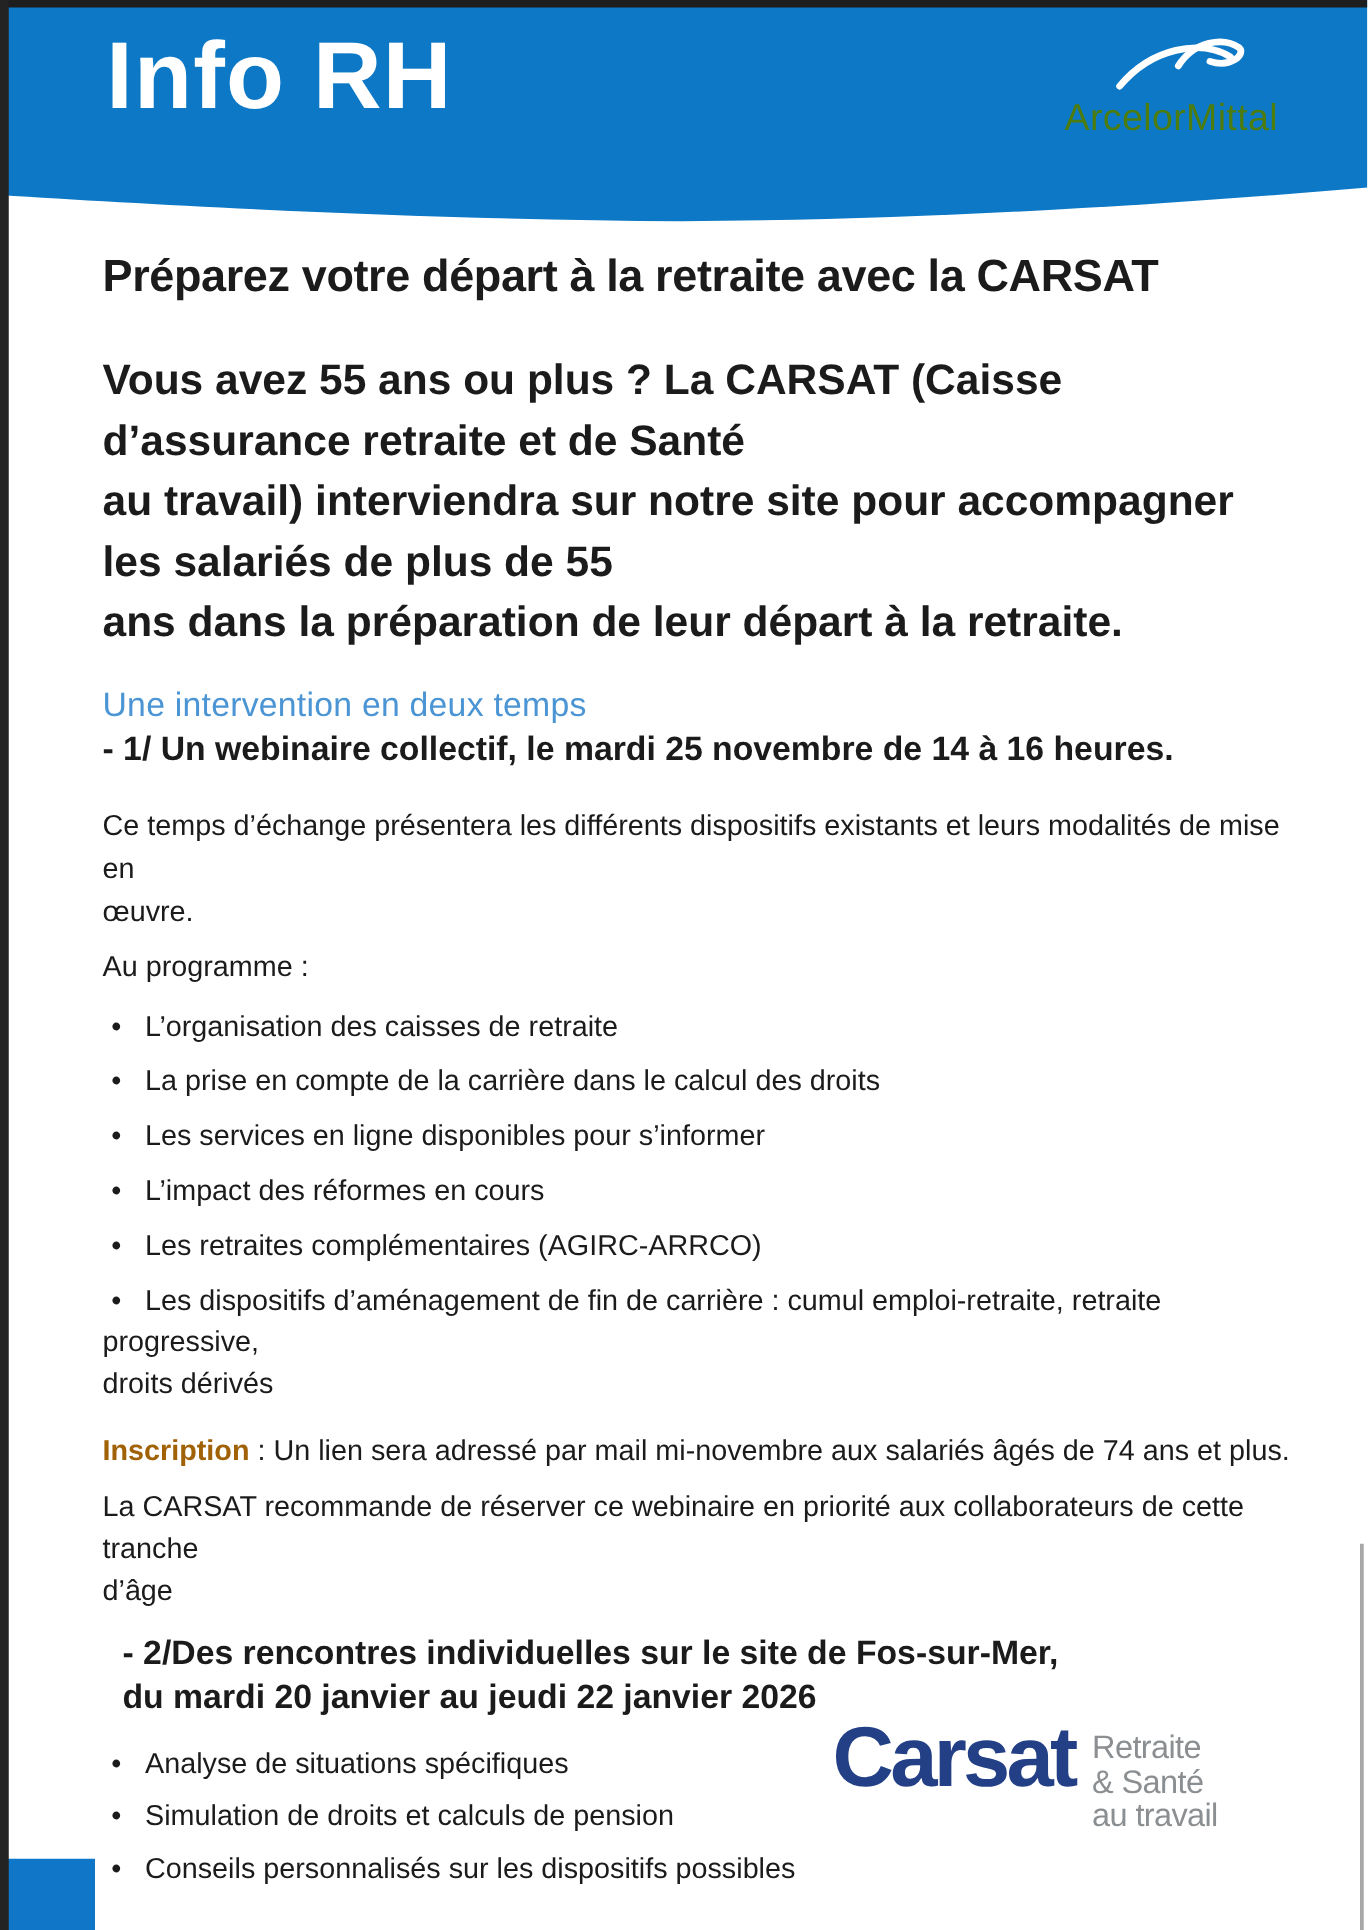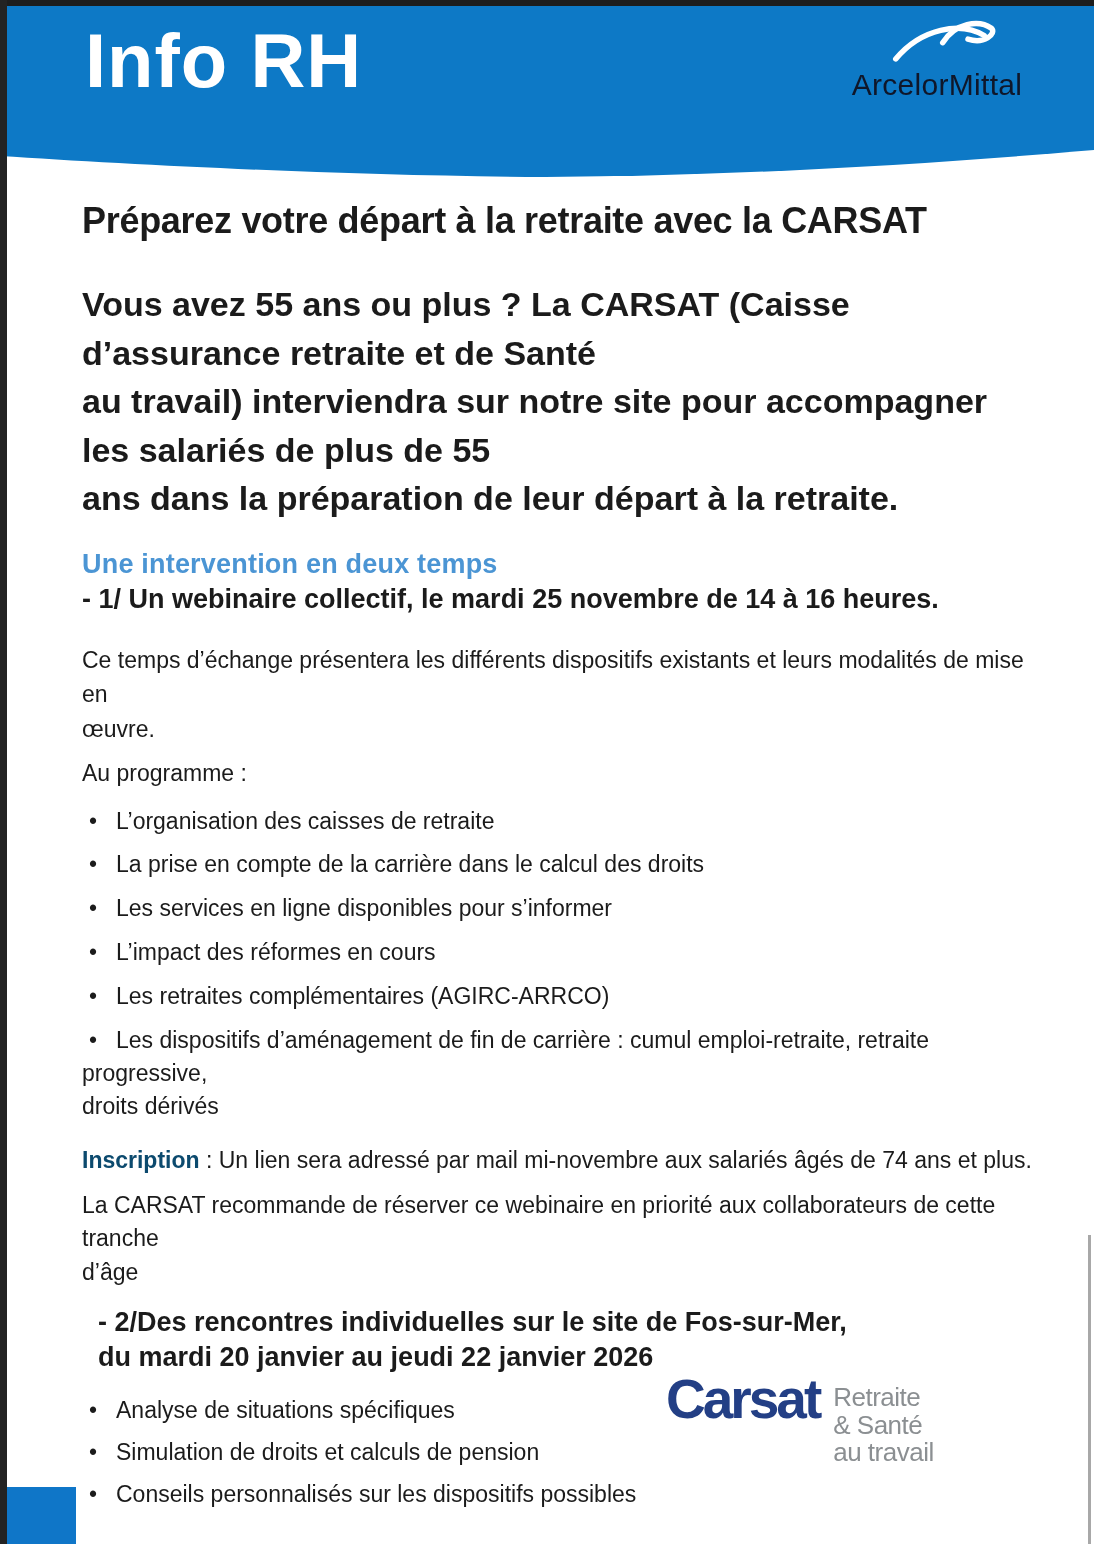--- a/index.html
+++ b/index.html
@@ -11,46 +11,46 @@
   .edge-top{position:absolute;top:0;left:0;width:100%;height:6px;background:#1d1d1d;z-index:6;}
   .edge-left{position:absolute;top:0;left:0;width:7px;height:100%;background:#232323;z-index:6;}
   .edge-right{position:absolute;top:1235px;right:3px;width:3px;height:309px;background:#a8a8a8;z-index:6;}
 
   
   header{position:relative;height:180px;}
   .banner-svg{position:absolute;top:0;left:0;display:block;}
   .masthead{position:absolute;left:85px;top:22px;color:#ffffff;z-index:2;}
   .masthead-title{font-size:76px;font-weight:700;line-height:1.02;letter-spacing:1px;}
   .masthead-issue{font-size:25px;margin-top:6px;letter-spacing:0.4px;font-weight:400;}
-  .brand{position:absolute;right:52px;top:12px;width:210px;text-align:center;color:#0f172a;z-index:2;}
+  .brand{position:absolute;right:52px;top:22px;width:210px;text-align:center;color:#4d7c0f;z-index:2;}
   .brand-mark{display:block;margin:0 auto 0 58px;}
   .brand-name{font-size:30px;font-weight:400;letter-spacing:0.3px;margin-top:0;}
 
   main{position:relative;padding:0 56px 0 82px;}
   .article-title{font-size:36px;font-weight:700;letter-spacing:-0.3px;margin:20px 0 0;}
   .intro{font-size:34px;font-weight:600;line-height:1.43;margin:38px 0 0;white-space:pre-line;}
-  .blue-heading{font-size:27px;font-weight:700;color:#4b95d4;margin:26px 0 0;letter-spacing:0.2px;}
+  .blue-heading{font-size:27px;font-weight:400;color:#4b95d4;margin:26px 0 0;letter-spacing:0.2px;}
   .part-heading{font-size:27px;font-weight:700;margin:2px 0 0;line-height:1.28;white-space:pre-line;}
   .body{font-size:23px;line-height:1.5;white-space:pre-line;margin:0;}
   .desc1{margin-top:26px;}
   .program-label{margin-top:10px;}
   .bullets{margin-top:14px;}
   .bullet-item{font-size:23px;line-height:1.43;margin-bottom:11px;}
   .dot{display:inline-block;width:27px;padding-left:7px;}
   .bullet-text{white-space:pre-line;}
-  .red{color:#0c4a6e;font-weight:700;}
+  .red{color:#a16207;font-weight:700;}
   .inscription{margin-top:20px;}
   .recommendation{margin-top:12px;line-height:1.45;}
   .part2-heading{margin-top:16px;margin-left:16px;}
   .part2-desc{margin-top:16px;}
   .row{display:flex;align-items:flex-start;margin-top:20px;}
   .row .bullets2{flex:0 0 560px;margin:0;}
   .bullets2 .bullet-item{margin-bottom:9px;}
   .carsat{display:flex;align-items:flex-start;margin-left:24px;margin-top:-22px;}
-  .carsat-word{font-size:55px;font-weight:700;color:#233f85;letter-spacing:-3px;line-height:1;}
+  .carsat-word{font-size:68px;font-weight:700;color:#233f85;letter-spacing:-3px;line-height:1;}
   .carsat-tag{margin-left:14px;margin-top:12px;color:#8b8f92;font-size:26px;line-height:1.05;font-weight:500;letter-spacing:-0.5px;}
   .footer-square{position:absolute;left:6px;bottom:0;width:70px;height:57px;background:#0f76c8;z-index:4;}
 </style>
 </head>
 <body>
 
 <div class="page">
   <div class="edge-top"></div>
   <div class="edge-left"></div>
   <div class="edge-right"></div>

